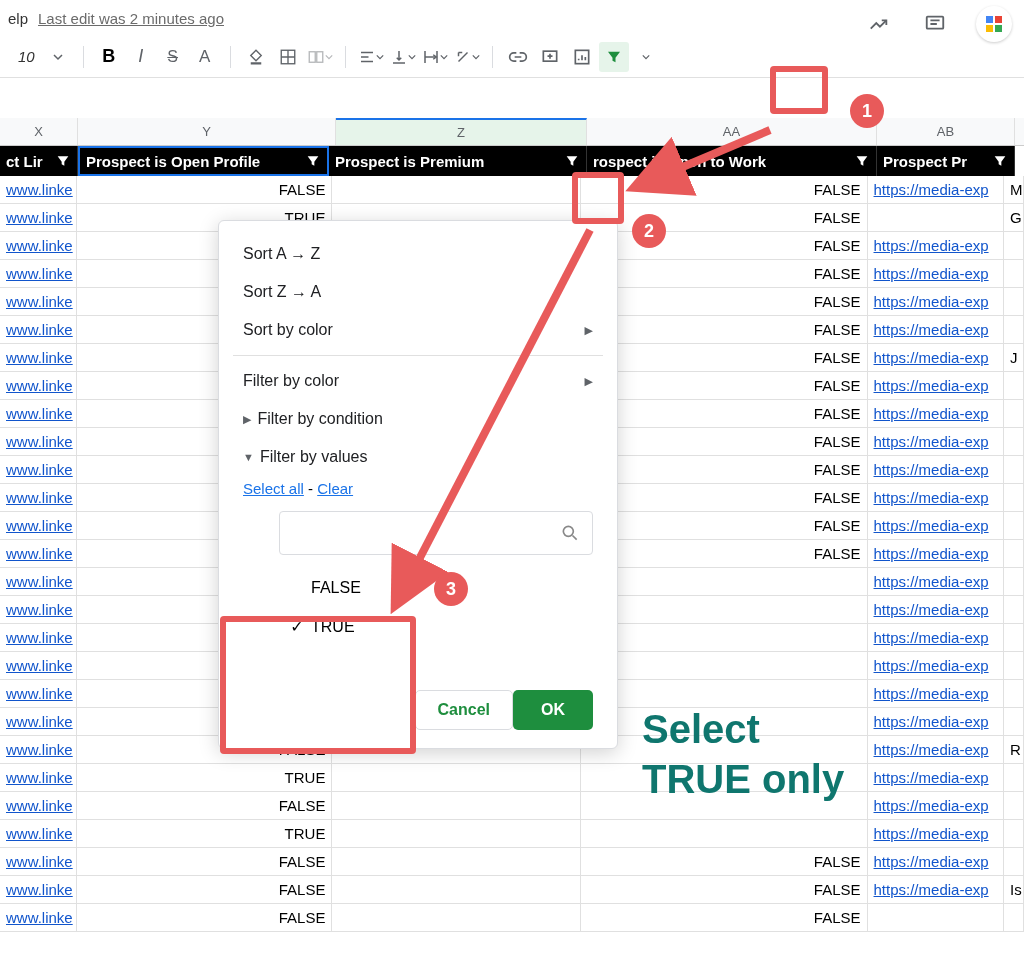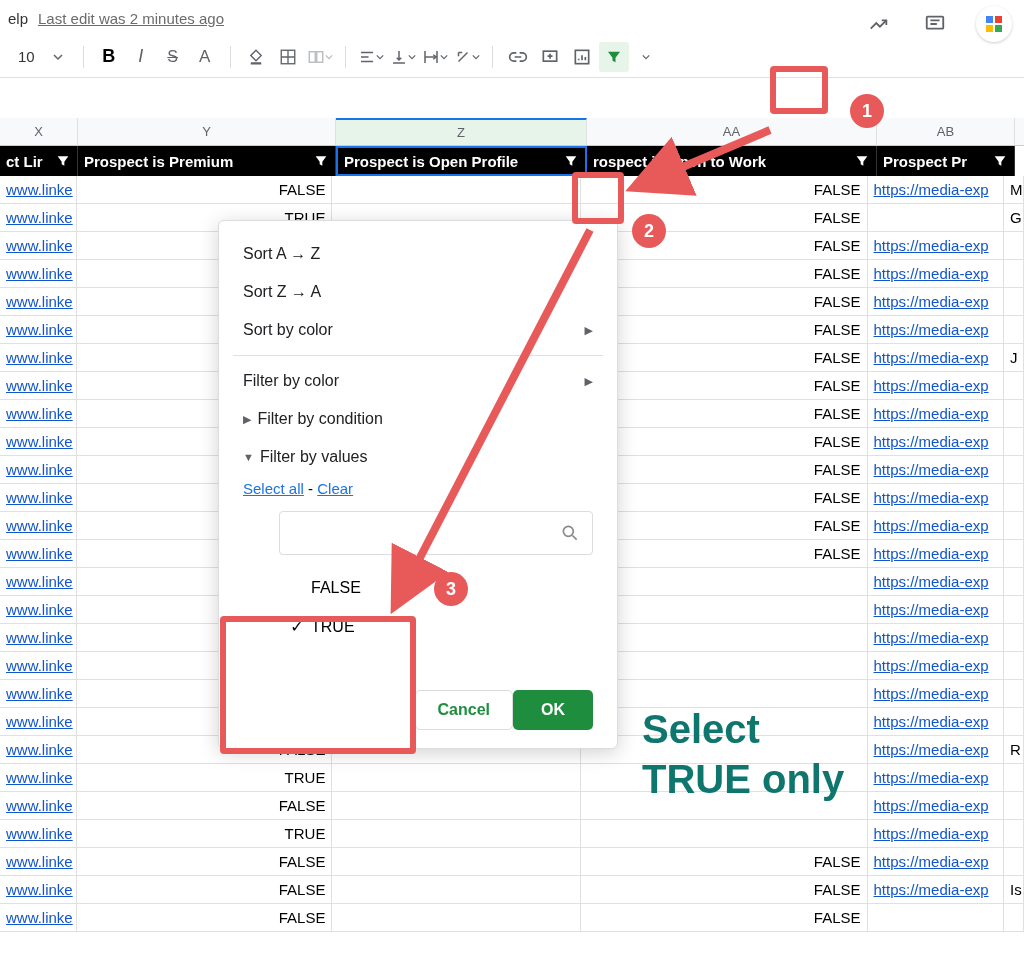--- a/index.html
+++ b/index.html
@@ -44,21 +44,21 @@
     height: 42px;
     border-bottom: 1px solid #e0e0e0;
     gap: 2px;
   }
   .toolbar .sep { width:1px; height:22px; background:#dadce0; margin:0 8px; }
   .tb-btn {
     width: 30px; height: 30px;
     display:flex; align-items:center; justify-content:center;
     cursor:pointer; color:#5f6368; border-radius:3px;
   }
-  .tb-btn.text { width:auto; padding:0 10px; color:#333; font-size:15px; }
+  .tb-btn.text { width:auto; padding:0 10px; color:#333; font-size:15px;font-style:italic; }
   .col-headers {
     display:flex;
     height: 28px;
     background: #f8f9fa;
     border-bottom: 1px solid #ccc;
     margin-top: 40px;
   }
   .col-headers .ch {
     text-align:center;
     font-size: 13px;
@@ -320,28 +320,28 @@
   <div class="ch w-ab">AB</div>
 </div>
 
 <div class="black-header-row">
   <div class="bh w-x">
     <span>ct Lir</span>
     <svg class="filter-icon-sm" viewBox="0 0 24 24">
         <path d="M4 5h16l-6 8v6l-4-2v-4z" fill="#fff"></path>
       </svg>
   </div>
+  <div class="bh w-z" style="border:2px solid #1a73e8">
+    <span>Prospect is Open Profile</span>
+    <svg class="filter-icon-sm" viewBox="0 0 24 24">
+        <path d="M4 5h16l-6 8v6l-4-2v-4z" fill="#fff"></path>
+      </svg>
+  </div>
   <div class="bh w-y">
     <span>Prospect is Premium</span>
-    <svg class="filter-icon-sm" viewBox="0 0 24 24">
-        <path d="M4 5h16l-6 8v6l-4-2v-4z" fill="#fff"></path>
-      </svg>
-  </div>
-  <div class="bh w-z" style="border:2px solid #1a73e8">
-    <span>Prospect is Open Profile</span>
     <svg class="filter-icon-sm" viewBox="0 0 24 24">
         <path d="M4 5h16l-6 8v6l-4-2v-4z" fill="#fff"></path>
       </svg>
   </div>
   <div class="bh w-aa">
     <span>rospect is Open to Work</span>
     <svg class="filter-icon-sm" viewBox="0 0 24 24">
         <path d="M4 5h16l-6 8v6l-4-2v-4z" fill="#fff"></path>
       </svg>
   </div>

